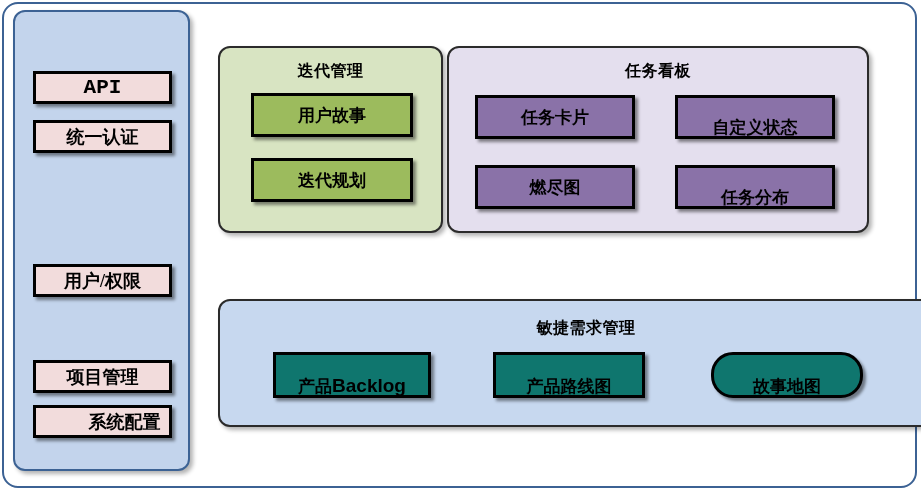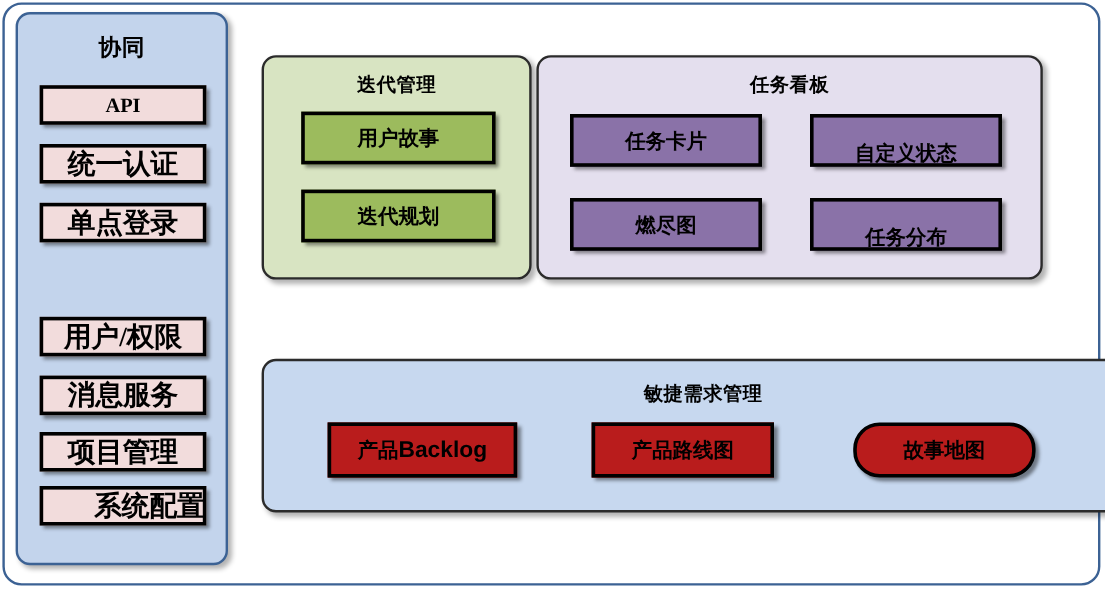--- a/index.html
+++ b/index.html
@@ -88,32 +88,32 @@
     font-family: "Liberation Serif", "DejaVu Serif", serif;
     font-weight: bold;
     color: #000000;
     line-height: 1;
     white-space: nowrap;
   }
 
   .item-pink  { background: #f2dcdc; }
   .item-green { background: #9cbb5d; }
   .item-purple{ background: #8a72a8; }
-  .item-blue  { background: #b91c1c; }
+  .item-blue  { background: #0f766e; align-items: flex-end; }
 
   
   .sb-item {
     left: 18px;
     width: 139px;
     height: 33px;
-    font-size: 23px;
+    font-size: 18px;
   }
   .sb-item.api {
-    font-family: Liberation Serif, serif;
-    font-size: 17px;
+    font-family: Liberation Mono, monospace;
+    font-size: 21px;
   }
 
   
   .it-item { left: 31px; width: 162px; height: 44px; font-size: 17px; }
 
   
   .tb-item { width: 160px; height: 44px; font-size: 17px; }
   .tb-col-l { left: 26px; }
   .tb-col-r { left: 226px; align-items: flex-end; }
   .tb-row-t { top: 47px; }
@@ -130,36 +130,29 @@
   }
 </style>
 </head>
 <body>
 
 <div id="canvas">
 
   <div class="outer-frame"></div>
 
   <div class="panel panel-sidebar">
-    <div class="panel-title">协同</div>
 
     <div class="item item-pink sb-item api" style="top:59px;">
       <span>API</span>
     </div>
     <div class="item item-pink sb-item" style="top:108px;">
       <span>统一认证</span>
     </div>
-    <div class="item item-pink sb-item" style="top:157px;">
-      <span>单点登录</span>
-    </div>
     <div class="item item-pink sb-item" style="top:252px;">
       <span>用户/权限</span>
-    </div>
-    <div class="item item-pink sb-item" style="top:301px;">
-      <span>消息服务</span>
     </div>
     <div class="item item-pink sb-item" style="top:348px;justify-content:center;">
       <span>项目管理</span>
     </div>
     <div class="item item-pink sb-item" style="top:393px;padding-left:44px;">
       <span>系统配置</span>
     </div>
   </div>
 
   <div class="panel panel-iteration">

